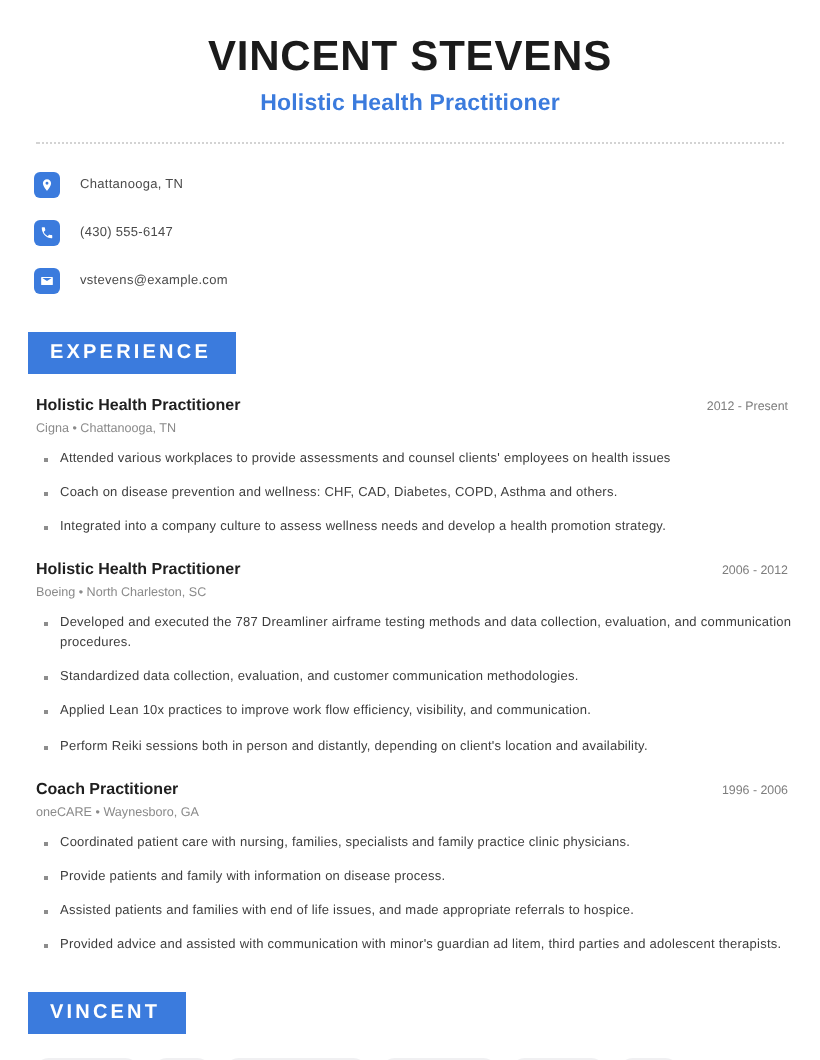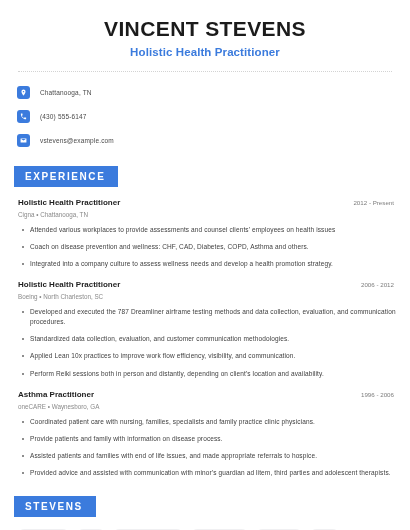--- a/index.html
+++ b/index.html
@@ -226,37 +226,37 @@
         <ul class="bullets">
           <li>Developed and executed the 787 Dreamliner airframe testing methods and data collection, evaluation, and communication procedures.</li>
           <li>Standardized data collection, evaluation, and customer communication methodologies.</li>
           <li>Applied Lean 10x practices to improve work flow efficiency, visibility, and communication.</li>
           <li>Perform Reiki sessions both in person and distantly, depending on client's location and availability.</li>
         </ul>
       </div>
 
       <div class="job">
         <div class="job-head">
-          <span class="job-role">Asthma Practitioner</span>
+          <span class="job-role">Coach Practitioner</span>
           <span class="job-dates">1996 - 2006</span>
         </div>
         <div class="job-sub">oneCARE  •  Waynesboro, GA</div>
         <ul class="bullets">
           <li>Coordinated patient care with nursing, families, specialists and family practice clinic physicians.</li>
           <li>Provide patients and family with information on disease process.</li>
           <li>Assisted patients and families with end of life issues, and made appropriate referrals to hospice.</li>
           <li>Provided advice and assisted with communication with minor's guardian ad litem, third parties and adolescent therapists.</li>
         </ul>
       </div>
 
     </div>
   </div>
 
   <div class="section">
-    <span class="section-badge">STEVENS</span>
+    <span class="section-badge">VINCENT</span>
 
     <div class="skills-wrap">
       <span class="skill-tag">Client Intake</span>
       <span class="skill-tag">Reiki</span>
       <span class="skill-tag">Meditation Classes</span>
       <span class="skill-tag">Social Workers</span>
       <span class="skill-tag">Pain Relief</span>
       <span class="skill-tag">Yoga</span>
 
     </div>

